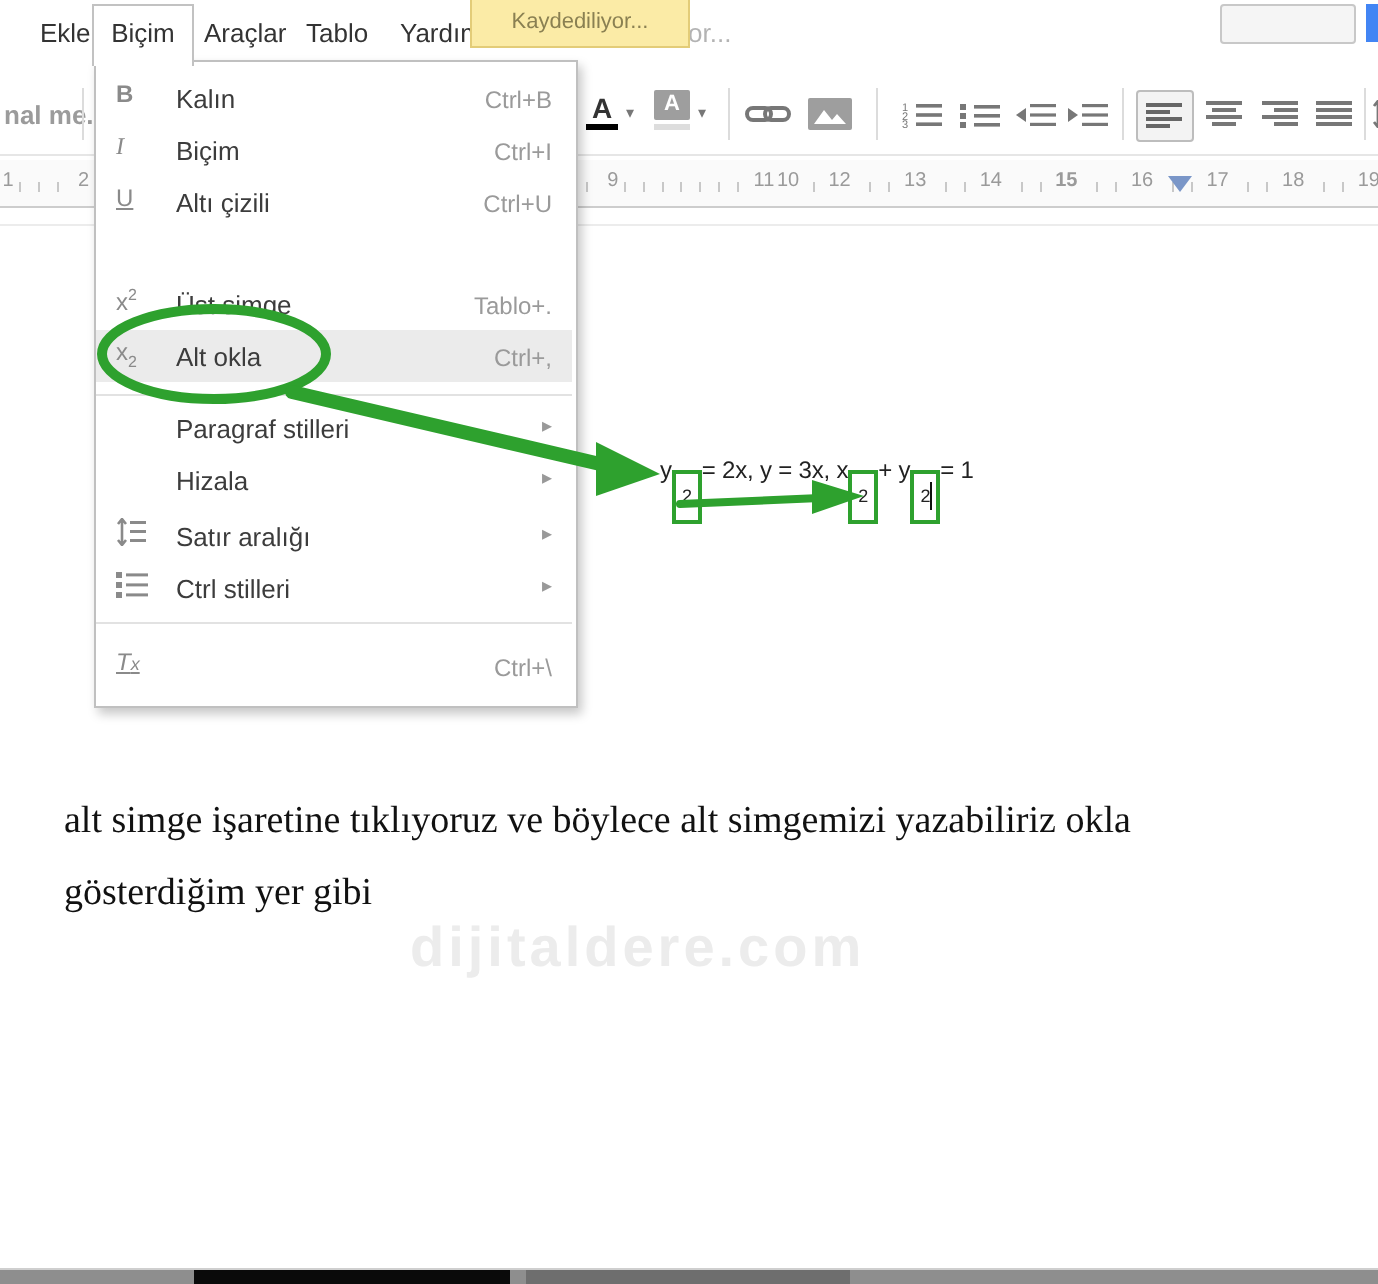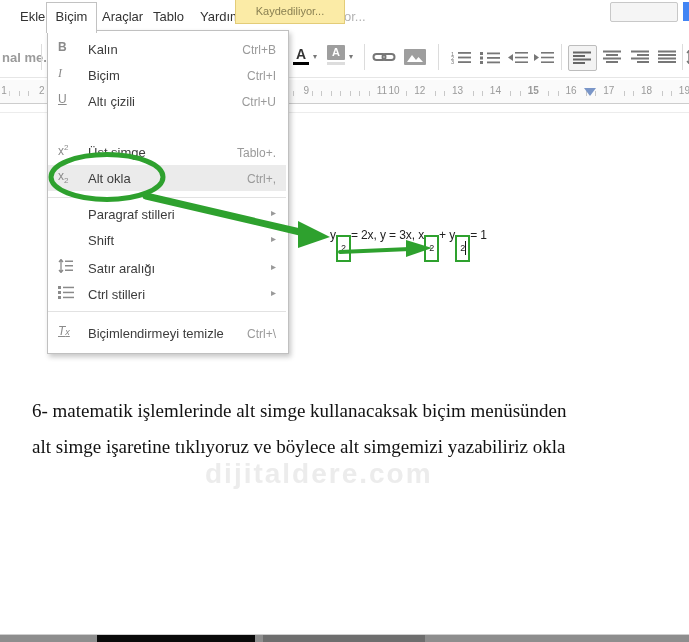--- a/index.html
+++ b/index.html
@@ -238,22 +238,22 @@
   <span class="t">y</span>
   <span class="gbox"><span class="s2">2</span></span>
   <span class="t">= 2x, y = 3x, x</span>
   <span class="gbox"><span class="s2">2</span></span>
   <span class="t">+ y</span>
   <span class="gbox"><span class="s2">2</span><span class="cursor-bar"></span></span>
   <span class="t">= 1</span>
 </div>
 
 <div class="para">
-  <div>6- matematik işlemlerinde alt simge kullanacaksak biçim menüsünden</div>
   <div>alt simge işaretine tıklıyoruz ve böylece alt simgemizi yazabiliriz okla</div>
+  <div>gösterdiğim yer gibi</div>
 </div>
 
 <div class="menu">
   <div class="mi" style="top:5px">
     <span class="ic" style="font-weight:bold;">B</span>
     <span class="lbl">Kalın</span>
     <span class="sc">Ctrl+B</span>
   </div>
   <div class="mi" style="top:31px">
     <span class="ic" style="font-style:italic;font-family:'Liberation Serif',serif;">I</span>
@@ -274,21 +274,21 @@
     <span class="ic">x<span class="sb">2</span></span>
     <span class="lbl">Alt okla</span>
     <span class="sc">Ctrl+,</span>
   </div>
   <div class="menu-sep" style="top:166px"></div>
   <div class="mi" style="top:170px">
     <span class="lbl">Paragraf stilleri</span>
     <span class="sub-arrow">▸</span>
   </div>
   <div class="mi" style="top:196px">
-    <span class="lbl">Shift</span>
+    <span class="lbl">Hizala</span>
     <span class="sub-arrow">▸</span>
   </div>
   <div class="mi" style="top:224px">
     <span class="ic">
       <svg class="icon" width="16" height="14" viewBox="0 0 16 14">
         <path d="M3 1v12M1 3l2-2.5L5 3M1 11l2 2.5L5 11" stroke="#8a8a8a" stroke-width="1.3" fill="none"></path>
         <rect x="7" y="1.5" width="8" height="1.5" fill="#8a8a8a"></rect>
         <rect x="7" y="6" width="8" height="1.5" fill="#8a8a8a"></rect>
         <rect x="7" y="10.5" width="8" height="1.5" fill="#8a8a8a"></rect>
       </svg>
@@ -306,21 +306,20 @@
         <rect x="5" y="6.7" width="11" height="1.5" fill="#8a8a8a"></rect>
         <rect x="5" y="11.7" width="11" height="1.5" fill="#8a8a8a"></rect>
       </svg>
     </span>
     <span class="lbl">Ctrl stilleri</span>
     <span class="sub-arrow">▸</span>
   </div>
   <div class="menu-sep" style="top:280px"></div>
   <div class="mi" style="top:289px">
     <span class="ic" style="font-style:italic;text-decoration:underline;">T<span style="font-size:9px;">x</span></span>
-    <span class="lbl">Biçimlendirmeyi temizle</span>
     <span class="sc">Ctrl+\</span>
   </div>
 </div>
 
 <svg class="annot" width="689" height="642" viewBox="0 0 689 642">
   <ellipse class="stroke" cx="107" cy="177" rx="56" ry="22.5" stroke-width="5"></ellipse>
   <path class="stroke" d="M146 196 L300 232" stroke-width="7" stroke-linecap="round"></path>
   <polygon class="fill" points="298,221 330,237 298,248"></polygon>
   <path class="stroke" d="M340 252 L410 249" stroke-width="4" stroke-linecap="round"></path>
   <polygon class="fill" points="406,240 432,248 406,257"></polygon>

